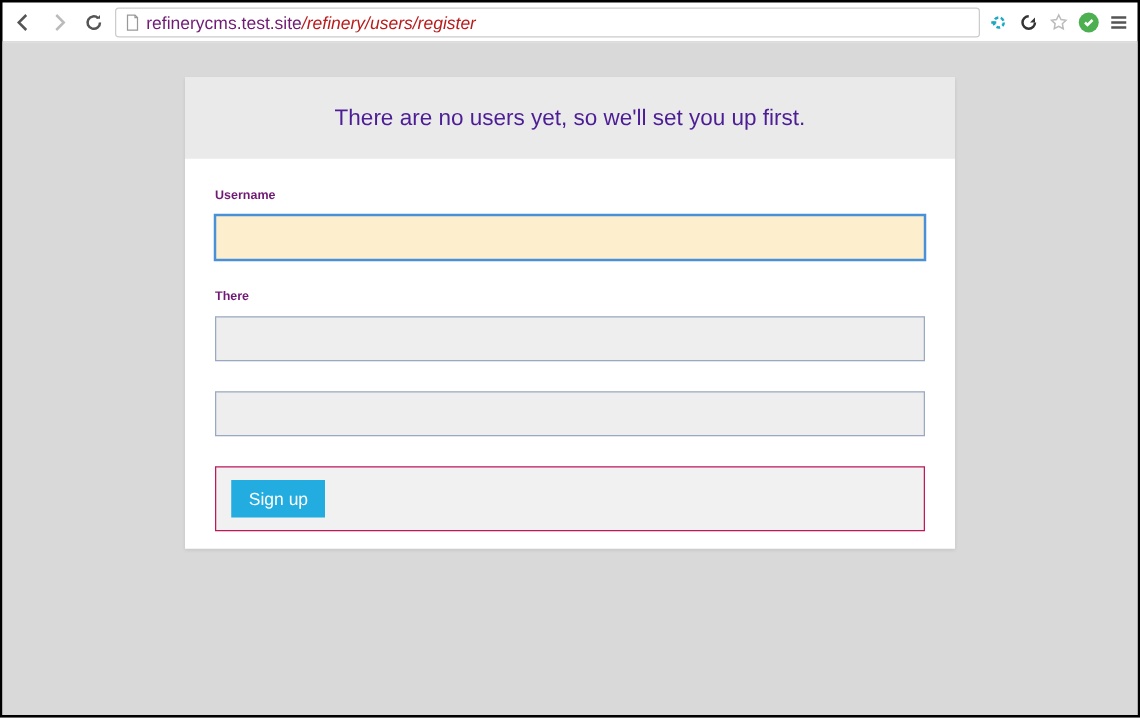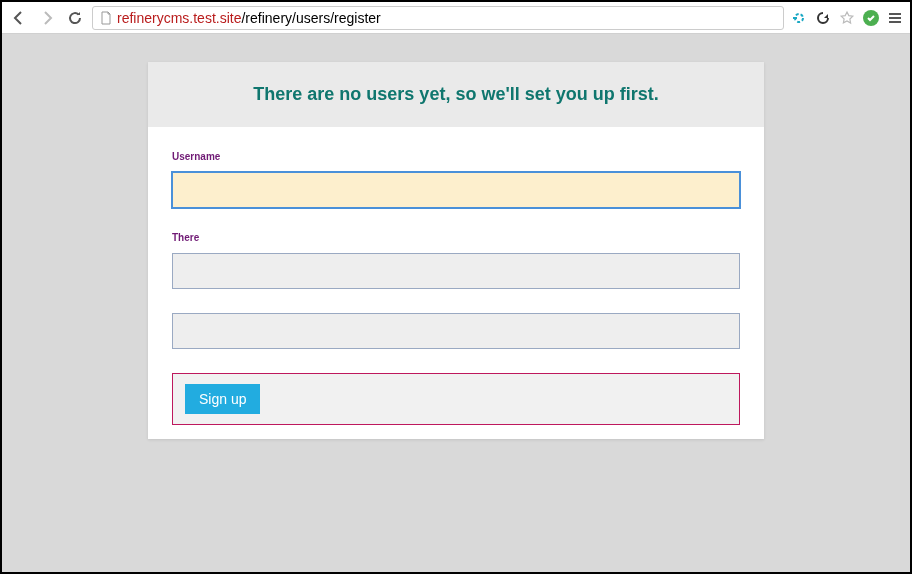--- a/index.html
+++ b/index.html
@@ -4,27 +4,27 @@
 <style>
 * { box-sizing: border-box; margin: 0; padding: 0; }
 body { font-family: Arial, Helvetica, sans-serif; background: #000; width: 912px; height: 574px; overflow: hidden; }
 .frame { background: #fff; width: 908px; height: 570px; margin: 2px; display: flex; flex-direction: column; }
 .toolbar { display: flex; align-items: center; height: 32px; border-bottom: 1px solid #d0d0d0; padding: 0 6px; gap: 6px; }
 .nav-btn { width: 22px; height: 22px; display: flex; align-items: center; justify-content: center; color: #555; cursor: pointer; }
 .nav-btn.disabled { color: #bbb; cursor: default; }
 .url-bar { flex: 1; display: flex; align-items: center; height: 24px; border: 1px solid #ccc; border-radius: 3px; padding: 0 6px; font-size: 14px; color: #333; background: #fff; }
 .url-bar .page-icon { width: 14px; height: 14px; margin-right: 4px; color: #888; flex-shrink: 0; }
 .url-text { white-space: nowrap; overflow: hidden; }
-.url-text .domain { color: #b91c1c; margin-top: 38px; }
-.url-text .path { color: #000000; }
+.url-text .domain { color: #701a75; margin-top: 38px; }
+.url-text .path { color: #b91c1c; font-style: italic; }
 .right-icons { display: flex; align-items: center; gap: 6px; }
 .ext-icon { width: 18px; height: 18px; display: flex; align-items: center; justify-content: center; }
 .viewport { flex: 1; background: #d9d9d9; overflow: auto; padding-top: 28px; }
 .card { width: 616px; margin: 0 auto; background: #fff; box-shadow: 0 1px 3px rgba(0,0,0,0.1); }
-.card-header { background: #eaeaea; text-align: center; padding: 22px 12px; font-size: 18px; font-weight: bold; color: #0f766e; }
+.card-header { background: #eaeaea; text-align: center; padding: 22px 12px; font-size: 18px; font-weight: normal; color: #4c1d95; }
 .card-body { padding: 24px 24px 14px 24px; }
 .field { margin-bottom: 24px; }
 .field label { display: block; font-weight: bold; font-size: 10px; color: #701a75; margin-bottom: 10px; }
 .field input { width: 100%; height: 36px; border: 1px solid #9aa9c2; background: #eeeeee; padding: 0 8px; font-size: 14px; }
 .field input.focused { background: #fdefcd; border: 1px solid #4a90d9; outline: 1px solid #4a90d9; }
 .actions { background: #f1f1f1; border: 1px solid #be185d; padding: 10px 12px; }
 .btn-primary { background: #22ace0; color: #fff; border: none; padding: 7px 14px; font-size: 14px; cursor: pointer; }
 svg { display: block; }
 </style>
 </head>

